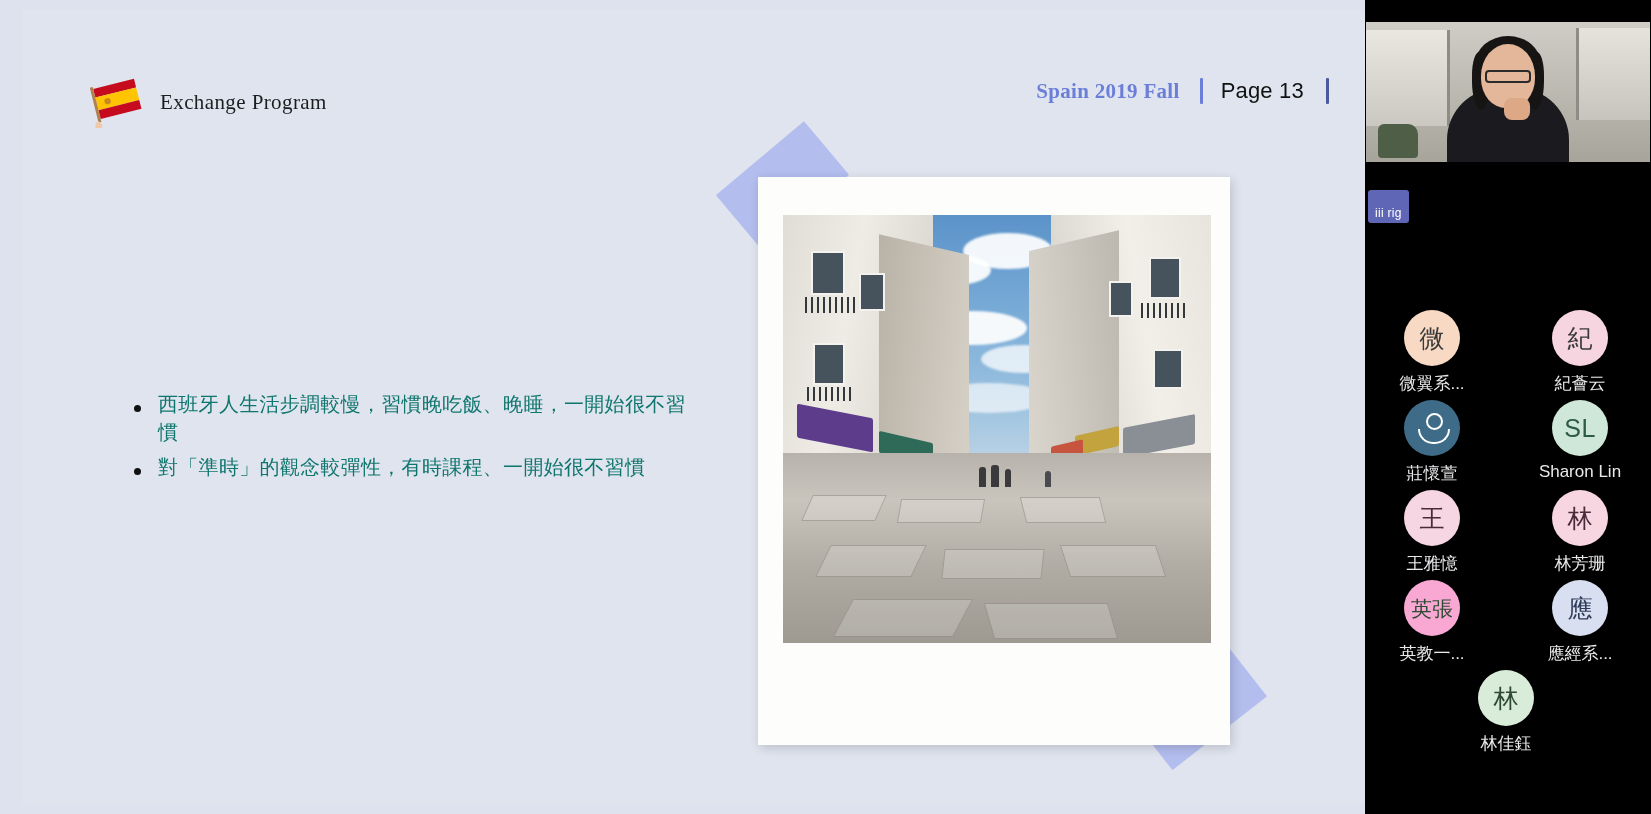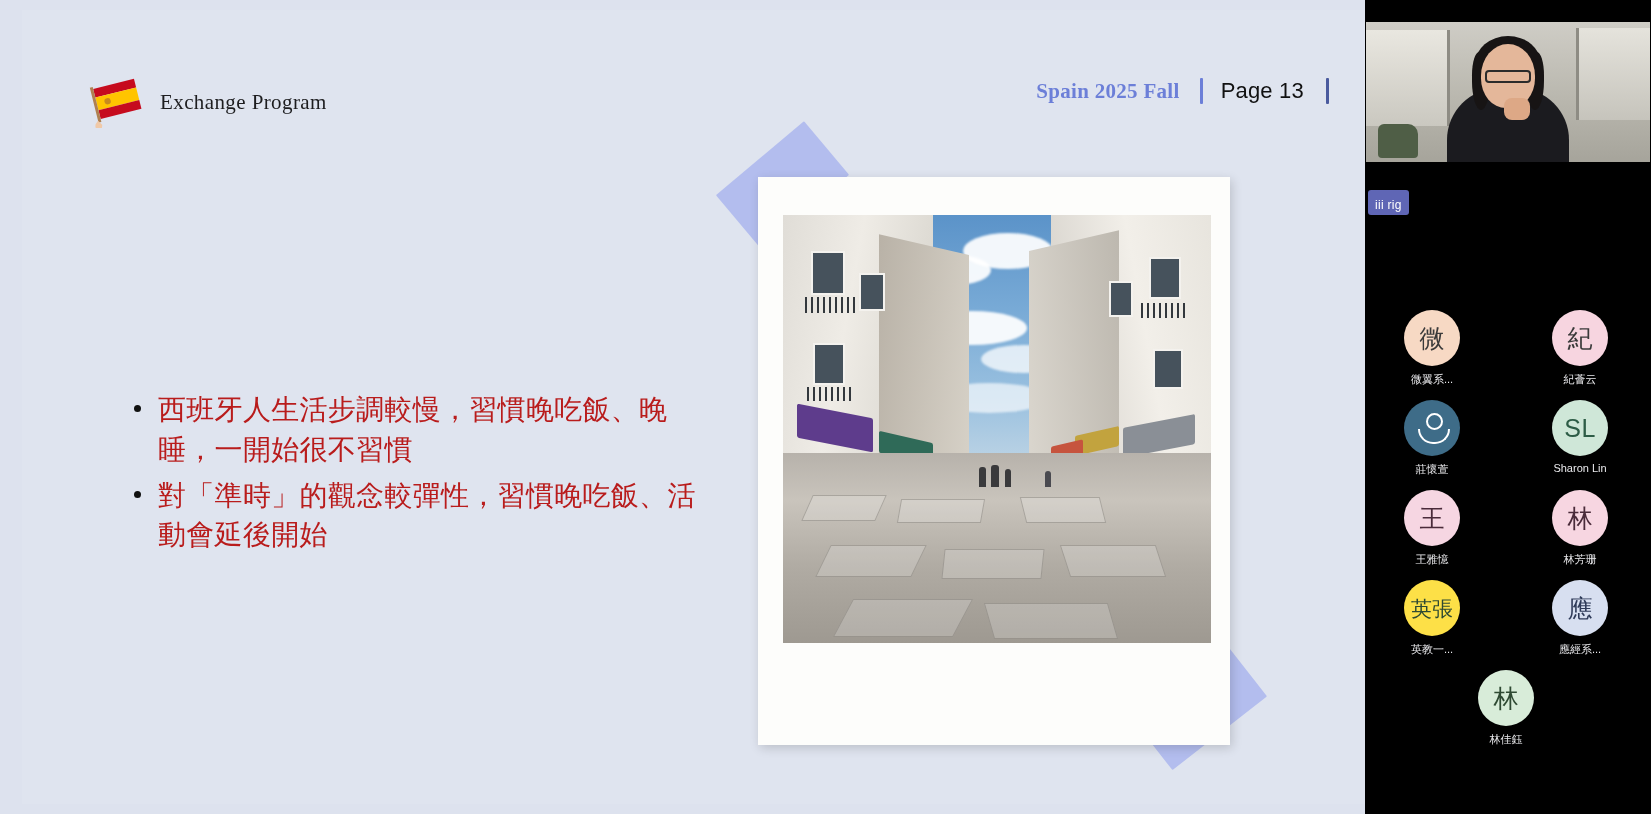--- a/index.html
+++ b/index.html
@@ -47,21 +47,21 @@
   .title-en {
     position: absolute; left: 86px; top: 252px;
     font-family: "Liberation Serif", serif;
     font-size: 49px; color: #2b2b2b; letter-spacing: .5px; line-height: 1.15;
   }
 
   
   .bullets { position: absolute; left: 106px; top: 380px; width: 570px; }
   .bullet {
     position: relative; padding-left: 30px; margin-bottom: 6px;
-    font-size: 28px; line-height: 1.42; color: #b91c1c; letter-spacing: .3px;
+    font-size: 20px; line-height: 1.42; color: #0f766e; letter-spacing: .3px;
   }
   .bullet::before {
     content: ""; position: absolute; left: 6px; top: 15px;
     width: 7px; height: 7px; border-radius: 50%; background: #111;
   }
 
   
   .tape {
     position: absolute; background: #aab4ee; opacity: .82; border-radius: 1px;
   }
@@ -149,36 +149,36 @@
   }
   .sv-hair-l { position: absolute; left: 50%; top: 30px; margin-left: -36px; width: 18px; height: 58px; background: #171414; border-radius: 40% 30% 50% 50%; }
   .sv-hair-r { position: absolute; left: 50%; top: 30px; margin-left: 18px; width: 18px; height: 58px; background: #171414; border-radius: 30% 40% 50% 50%; }
   .sv-glasses { position: absolute; left: 50%; top: 48px; transform: translateX(-50%); width: 46px; height: 13px;
     border: 2px solid #2b2b2b; border-radius: 4px; }
   .sv-hand { position: absolute; left: 50%; top: 76px; margin-left: -4px; width: 26px; height: 22px; background: #dda886; border-radius: 8px; }
 
   .name-badge {
     position: absolute; left: 1368px; top: 190px;
     background: #5f66b5; color: #fff; font-size: 12px;
-    padding: 8px 7px 3px; border-radius: 3px; letter-spacing: .3px;
+    padding: 16px 7px 3px; border-radius: 3px; letter-spacing: .3px;
   }
 
   .participants {
     position: absolute; left: 1365px; top: 300px; width: 286px; height: 460px;
   }
   .p-cell { position: absolute; width: 130px; text-align: center; }
   .p-avatar {
     width: 56px; height: 56px; border-radius: 50%;
     margin: 0 auto; display: flex; align-items: center; justify-content: center;
     font-size: 25px; color: #2e2e2e; line-height: 1;
   }
   .p-avatar.initials { font-size: 25px; font-weight: 400; color: #2d5c46; letter-spacing: .5px; }
   .p-avatar.two { font-size: 21px; }
   .p-name {
-    margin-top: 6px; font-size: 11px; color: #e9e9ec; white-space: nowrap;
+    margin-top: 6px; font-size: 17px; color: #e9e9ec; white-space: nowrap;
     overflow: hidden; text-overflow: ellipsis;
   }
   .user-glyph { width: 30px; height: 30px; position: relative; }
   .user-glyph::before {
     content: ""; position: absolute; left: 9px; top: 0; width: 13px; height: 13px;
     border: 2px solid #fff; border-radius: 50%;
   }
   .user-glyph::after {
     content: ""; position: absolute; left: 1px; top: 16px; width: 28px; height: 13px;
     border: 2px solid #fff; border-top: none; border-radius: 0 0 16px 16px;
@@ -203,31 +203,31 @@
                 <rect x="13" y="30" width="42" height="9" fill="#c60b1e"></rect>
                 <circle cx="24" cy="23.5" r="3.2" fill="#c88a1e"></circle>
                 <rect x="10" y="6" width="3" height="36" fill="#b08050"></rect>
                 <path d="M10 40 q-6 4 -3 9 q5 2 6 -4 z" fill="#f0c9a8"></path>
               </g>
             </svg>
           </span>
           <span class="brand-label">Exchange Program</span>
         </div>
         <div class="header-right">
-          <span class="hdr-term">Spain 2025 Fall</span>
+          <span class="hdr-term">Spain 2019 Fall</span>
           <span class="hdr-bar"></span>
           <span class="hdr-page">Page 13</span>
           <span class="hdr-bar dark"></span>
         </div>
       </div>
 
 
       <div class="bullets">
         <div class="bullet">西班牙人生活步調較慢，習慣晚吃飯、晚睡，一開始很不習慣</div>
-        <div class="bullet">對「準時」的觀念較彈性，習慣晚吃飯、活動會延後開始</div>
+        <div class="bullet">對「準時」的觀念較彈性，有時課程、一開始很不習慣</div>
       </div>
 
       <div class="tape tape-top"></div>
       <div class="tape tape-bottom"></div>
 
       <div class="polaroid">
         <div class="polaroid-photo">
           <div class="sky">
             <div class="cloud" style="left:10px;top:40px;width:70px;height:30px;"></div>
             <div class="cloud" style="left:52px;top:18px;width:90px;height:36px;"></div>
@@ -323,21 +323,21 @@
     <div class="p-cell" style="left:2px;top:190px;">
       <div class="p-avatar" style="background:#f6d6e2;color:#4a2b3a;">王</div>
       <div class="p-name">王雅憶</div>
     </div>
     <div class="p-cell" style="left:150px;top:190px;">
       <div class="p-avatar" style="background:#f7d6e1;color:#4a2b3a;">林</div>
       <div class="p-name">林芳珊</div>
     </div>
 
     <div class="p-cell" style="left:2px;top:280px;">
-      <div class="p-avatar two" style="background:#fde047;color:#2f4a33;">英張</div>
+      <div class="p-avatar two" style="background:#f9a8d4;color:#2f4a33;">英張</div>
       <div class="p-name">英教一...</div>
     </div>
     <div class="p-cell" style="left:150px;top:280px;">
       <div class="p-avatar" style="background:#d7dff0;color:#2e3a58;">應</div>
       <div class="p-name">應經系...</div>
     </div>
 
     <div class="p-cell" style="left:76px;top:370px;">
       <div class="p-avatar" style="background:#d8ecd9;color:#2f4a33;">林</div>
       <div class="p-name">林佳鈺</div>

